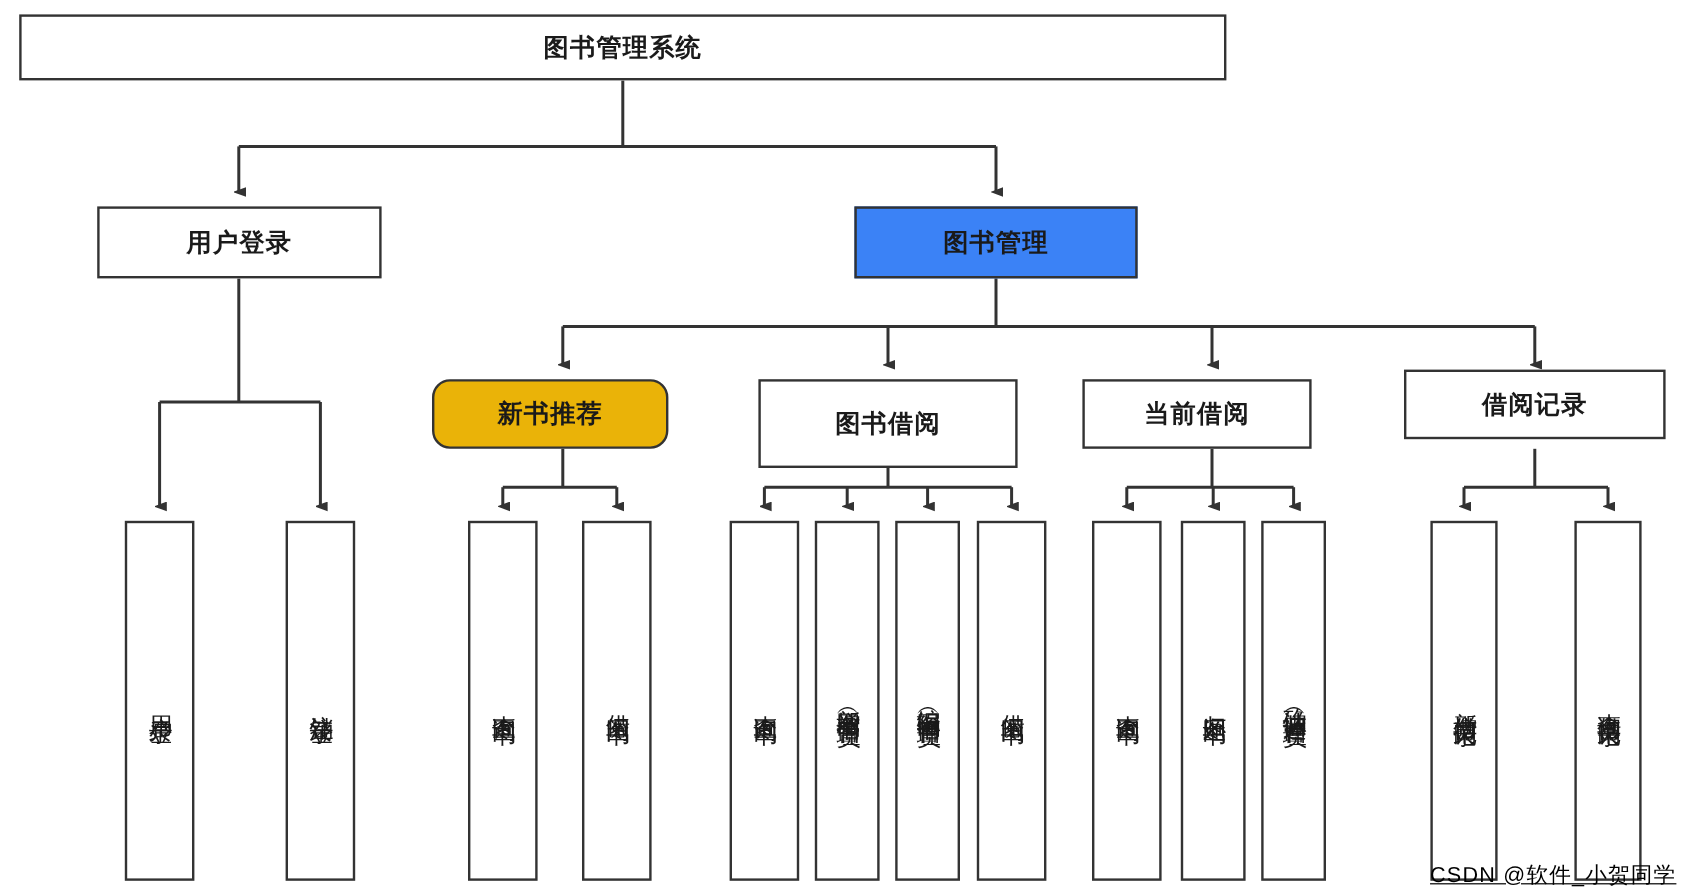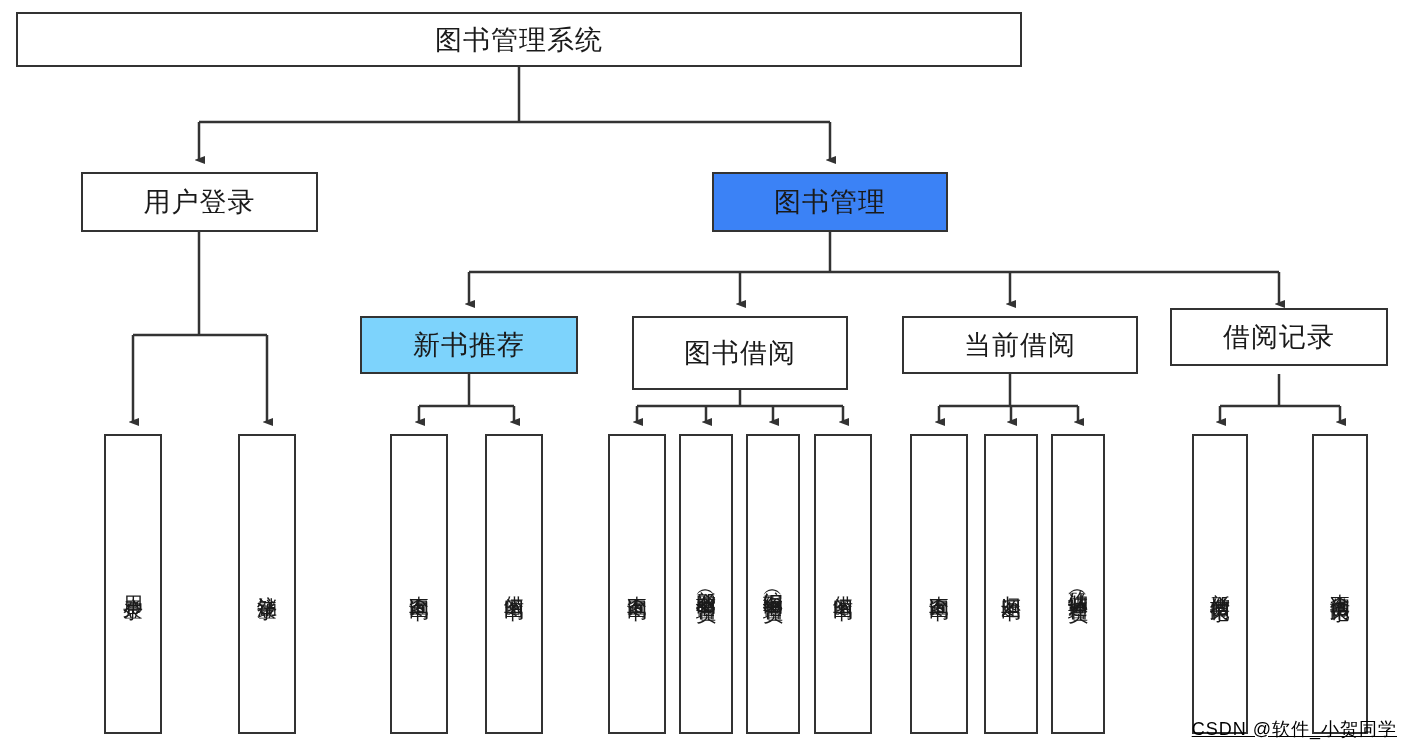--- a/index.html
+++ b/index.html
@@ -29,22 +29,23 @@
     position: absolute;
     box-sizing: border-box;
     border: 2.5px solid #333333;
     background: #ffffff;
     display: flex;
     align-items: center;
     justify-content: center;
     color: #1a1a1a;
   }
   .node.horiz {
-    font-size: 27px;
+    font-size: 21px;
     letter-spacing: 1px;
+    font-weight: bold;
   }
   .node.vert {
     font-size: 20px;
   }
   .node.vert .vtext {
     writing-mode: vertical-rl;
     text-orientation: upright;
     line-height: 1.05;
     letter-spacing: 2px;
     white-space: nowrap;
@@ -123,27 +124,27 @@
     <span class="htext">图书管理系统</span>
   </div>
 
   <div class="node horiz" style="left: 81px; top: 172px; width: 237px; height: 60px; border-color: rgb(51, 51, 51); background: rgb(255, 255, 255); color: rgb(26, 26, 26);">
     <span class="htext">用户登录</span>
   </div>
   <div class="node horiz" style="left: 712px; top: 172px; width: 236px; height: 60px; border-color: rgb(51, 51, 51); background: #3b82f6; color: rgb(26, 26, 26);">
     <span class="htext">图书管理</span>
   </div>
 
-  <div class="node horiz" style="left: 360px; top: 316px; width: 218px; height: 58px; border-color: rgb(51, 51, 51); background: #7dd3fc; color: rgb(26, 26, 26);">
+  <div class="node horiz" style="left: 360px; top: 316px; width: 197px; height: 58px; border-color: rgb(51, 51, 51); background: #eab308; color: rgb(26, 26, 26); border-radius: 15px;">
     <span class="htext">新书推荐</span>
   </div>
   <div class="node horiz" style="left: 632px; top: 316px; width: 216px; height: 74px; border-color: rgb(51, 51, 51); background: rgb(255, 255, 255); color: rgb(26, 26, 26);">
     <span class="htext">图书借阅</span>
   </div>
-  <div class="node horiz" style="left: 902px; top: 316px; width: 236px; height: 58px; border-color: rgb(51, 51, 51); background: rgb(255, 255, 255); color: rgb(26, 26, 26);">
+  <div class="node horiz" style="left: 902px; top: 316px; width: 191px; height: 58px; border-color: rgb(51, 51, 51); background: rgb(255, 255, 255); color: rgb(26, 26, 26);">
     <span class="htext">当前借阅</span>
   </div>
   <div class="node horiz" style="left: 1170px; top: 308px; width: 218px; height: 58px; border-color: rgb(51, 51, 51); background: rgb(255, 255, 255); color: rgb(26, 26, 26);">
     <span class="htext">借阅记录</span>
   </div>
 
   <div class="node vert" style="left: 104px; top: 434px; width: 58px; height: 300px; border-color: rgb(51, 51, 51); background: rgb(255, 255, 255); color: rgb(26, 26, 26);">
     <span class="vtext">用户登录</span>
   </div>
   <div class="node vert" style="left: 238px; top: 434px; width: 58px; height: 300px; border-color: rgb(51, 51, 51); background: rgb(255, 255, 255); color: rgb(26, 26, 26);">

